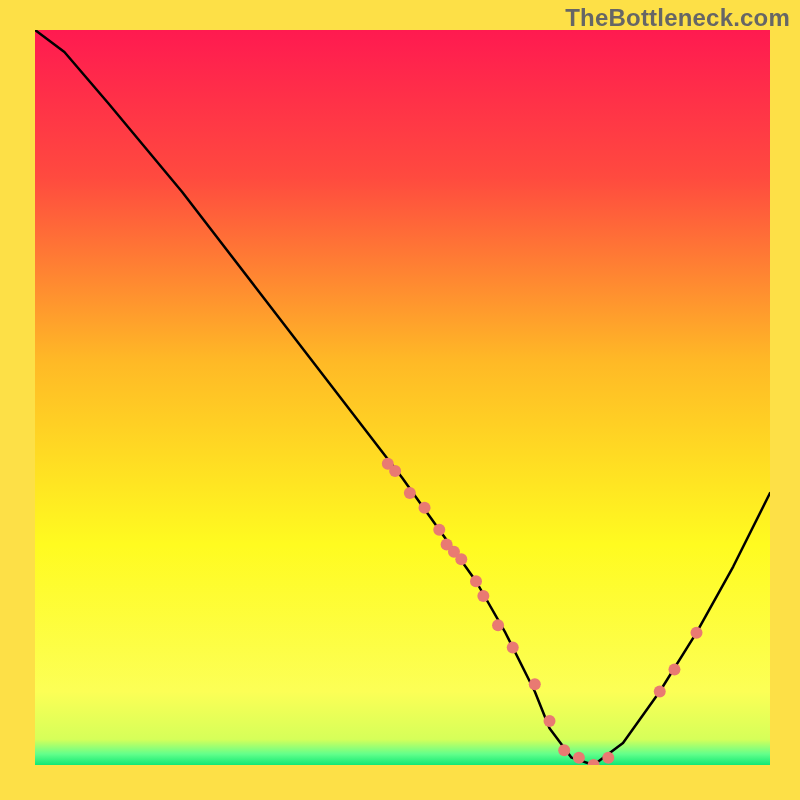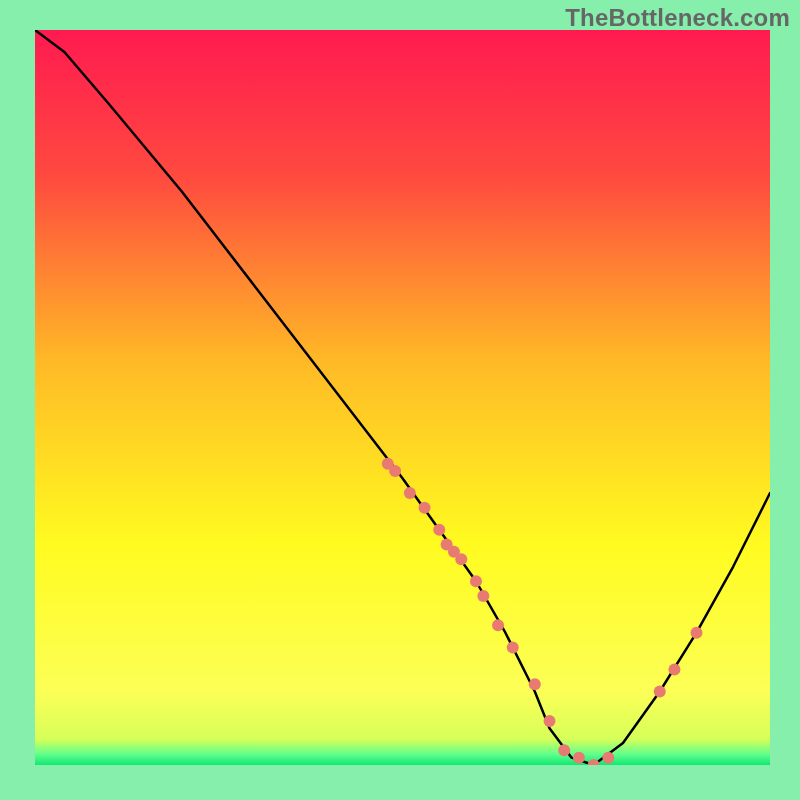--- a/index.html
+++ b/index.html
@@ -8,21 +8,21 @@
     width: 800px;
     height: 800px;
     background: #000;
     font-family: Arial, Helvetica, sans-serif;
     overflow: hidden;
   }
   .frame {
     position: relative;
     width: 800px;
     height: 800px;
-    background: #86efac;
+    background: #fde047;
   }
   .watermark {
     position: absolute;
     top: 4px;
     right: 10px;
     color: #666;
     font-size: 24px;
     font-weight: bold;
     z-index: 10;
     letter-spacing: 0.2px;

